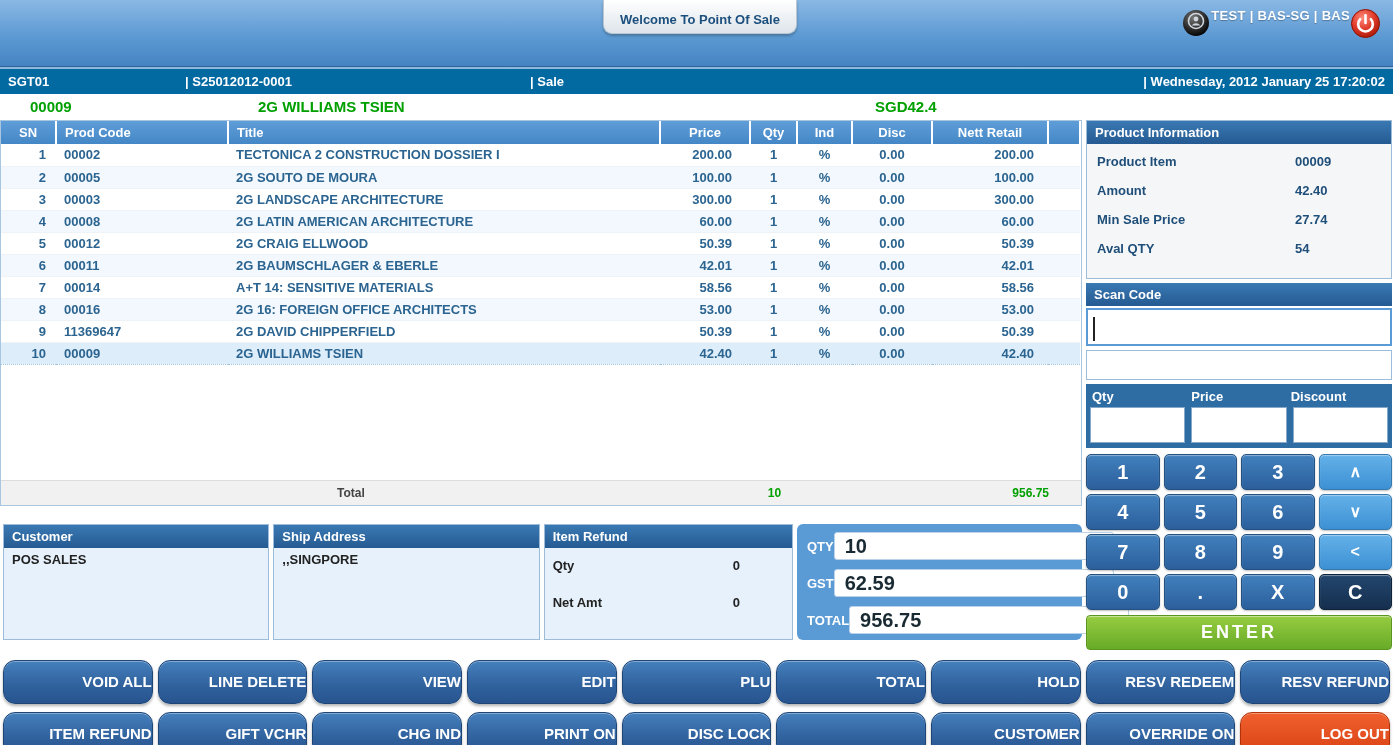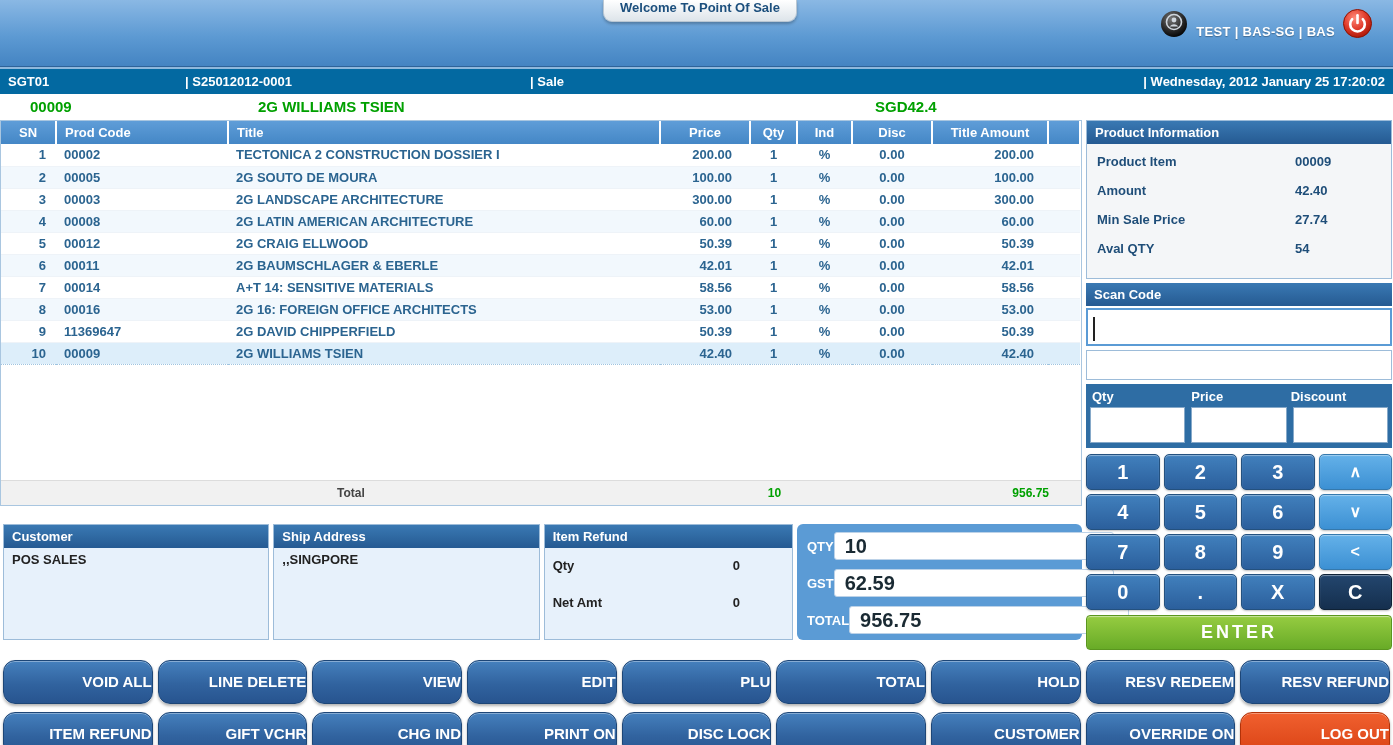--- a/index.html
+++ b/index.html
@@ -7,27 +7,27 @@
               font-family:"Liberation Sans", sans-serif; }
 
   
   .header { position:relative; height:67px;
     background:linear-gradient(180deg,#8ab8e4 0%,#5d9ad3 55%,#4484c2 100%);
     border-bottom:1px solid #2f6399; }
   .logo { position:absolute; left:22px; top:10px; width:165px; text-align:center;
           color:#fff; font-weight:bold; text-shadow:0 1px 2px rgba(0,0,0,.25); }
   .logo .l1 { font-size:19px; letter-spacing:1px; }
   .logo .l2 { font-size:17px; }
-  .welcome-tab { position:absolute; left:603px; top:0; padding:0 16px 6px;
+  .welcome-tab { position:absolute; left:603px; top:0; padding:12px 16px 6px;
     background:linear-gradient(180deg,#ffffff,#dde4ea);
     border:1px solid #b9c6d2; border-top:none; border-radius:0 0 9px 9px;
     color:#1c4f7d; font-weight:bold; font-size:13px;
     box-shadow:0 2px 3px rgba(0,0,0,.25); }
-  .header-right { position:absolute; right:20px; top:8px; display:flex;
-    align-items:flex-end; gap:7px; }
+  .header-right { position:absolute; right:12px; top:8px; display:flex;
+    align-items:flex-start; }
   .user-label { color:#fff; font-weight:bold; font-size:13px; letter-spacing:.3px;
     text-shadow:0 1px 1px rgba(0,0,0,.3); }
 
   
   .status-bar { position:relative; height:27px; background:#0369a1;
     border-top:2px solid #8fb8dc; color:#fff; font-size:13px; font-weight:bold; }
   .status-bar span { position:absolute; top:5px; white-space:nowrap; }
   .st-terminal { left:8px; }
   .st-txn { left:185px; }
   .st-mode { left:530px; }
@@ -220,21 +220,21 @@
         </colgroup>
         <thead>
           <tr>
             <th>SN</th>
             <th class="h-code">Prod Code</th>
             <th class="h-title">Title</th>
             <th>Price</th>
             <th>Qty</th>
             <th>Ind</th>
             <th>Disc</th>
-            <th>Title Amount</th>
+            <th>Nett Retail</th>
             <th class="h-pad"></th>
           </tr>
         </thead>
         <tbody>
             <tr>
               <td class="c-sn">1</td>
               <td class="c-code">00002</td>
               <td class="c-title">TECTONICA 2 CONSTRUCTION DOSSIER I</td>
               <td class="c-price">200.00</td>
               <td class="c-qty">1</td>

